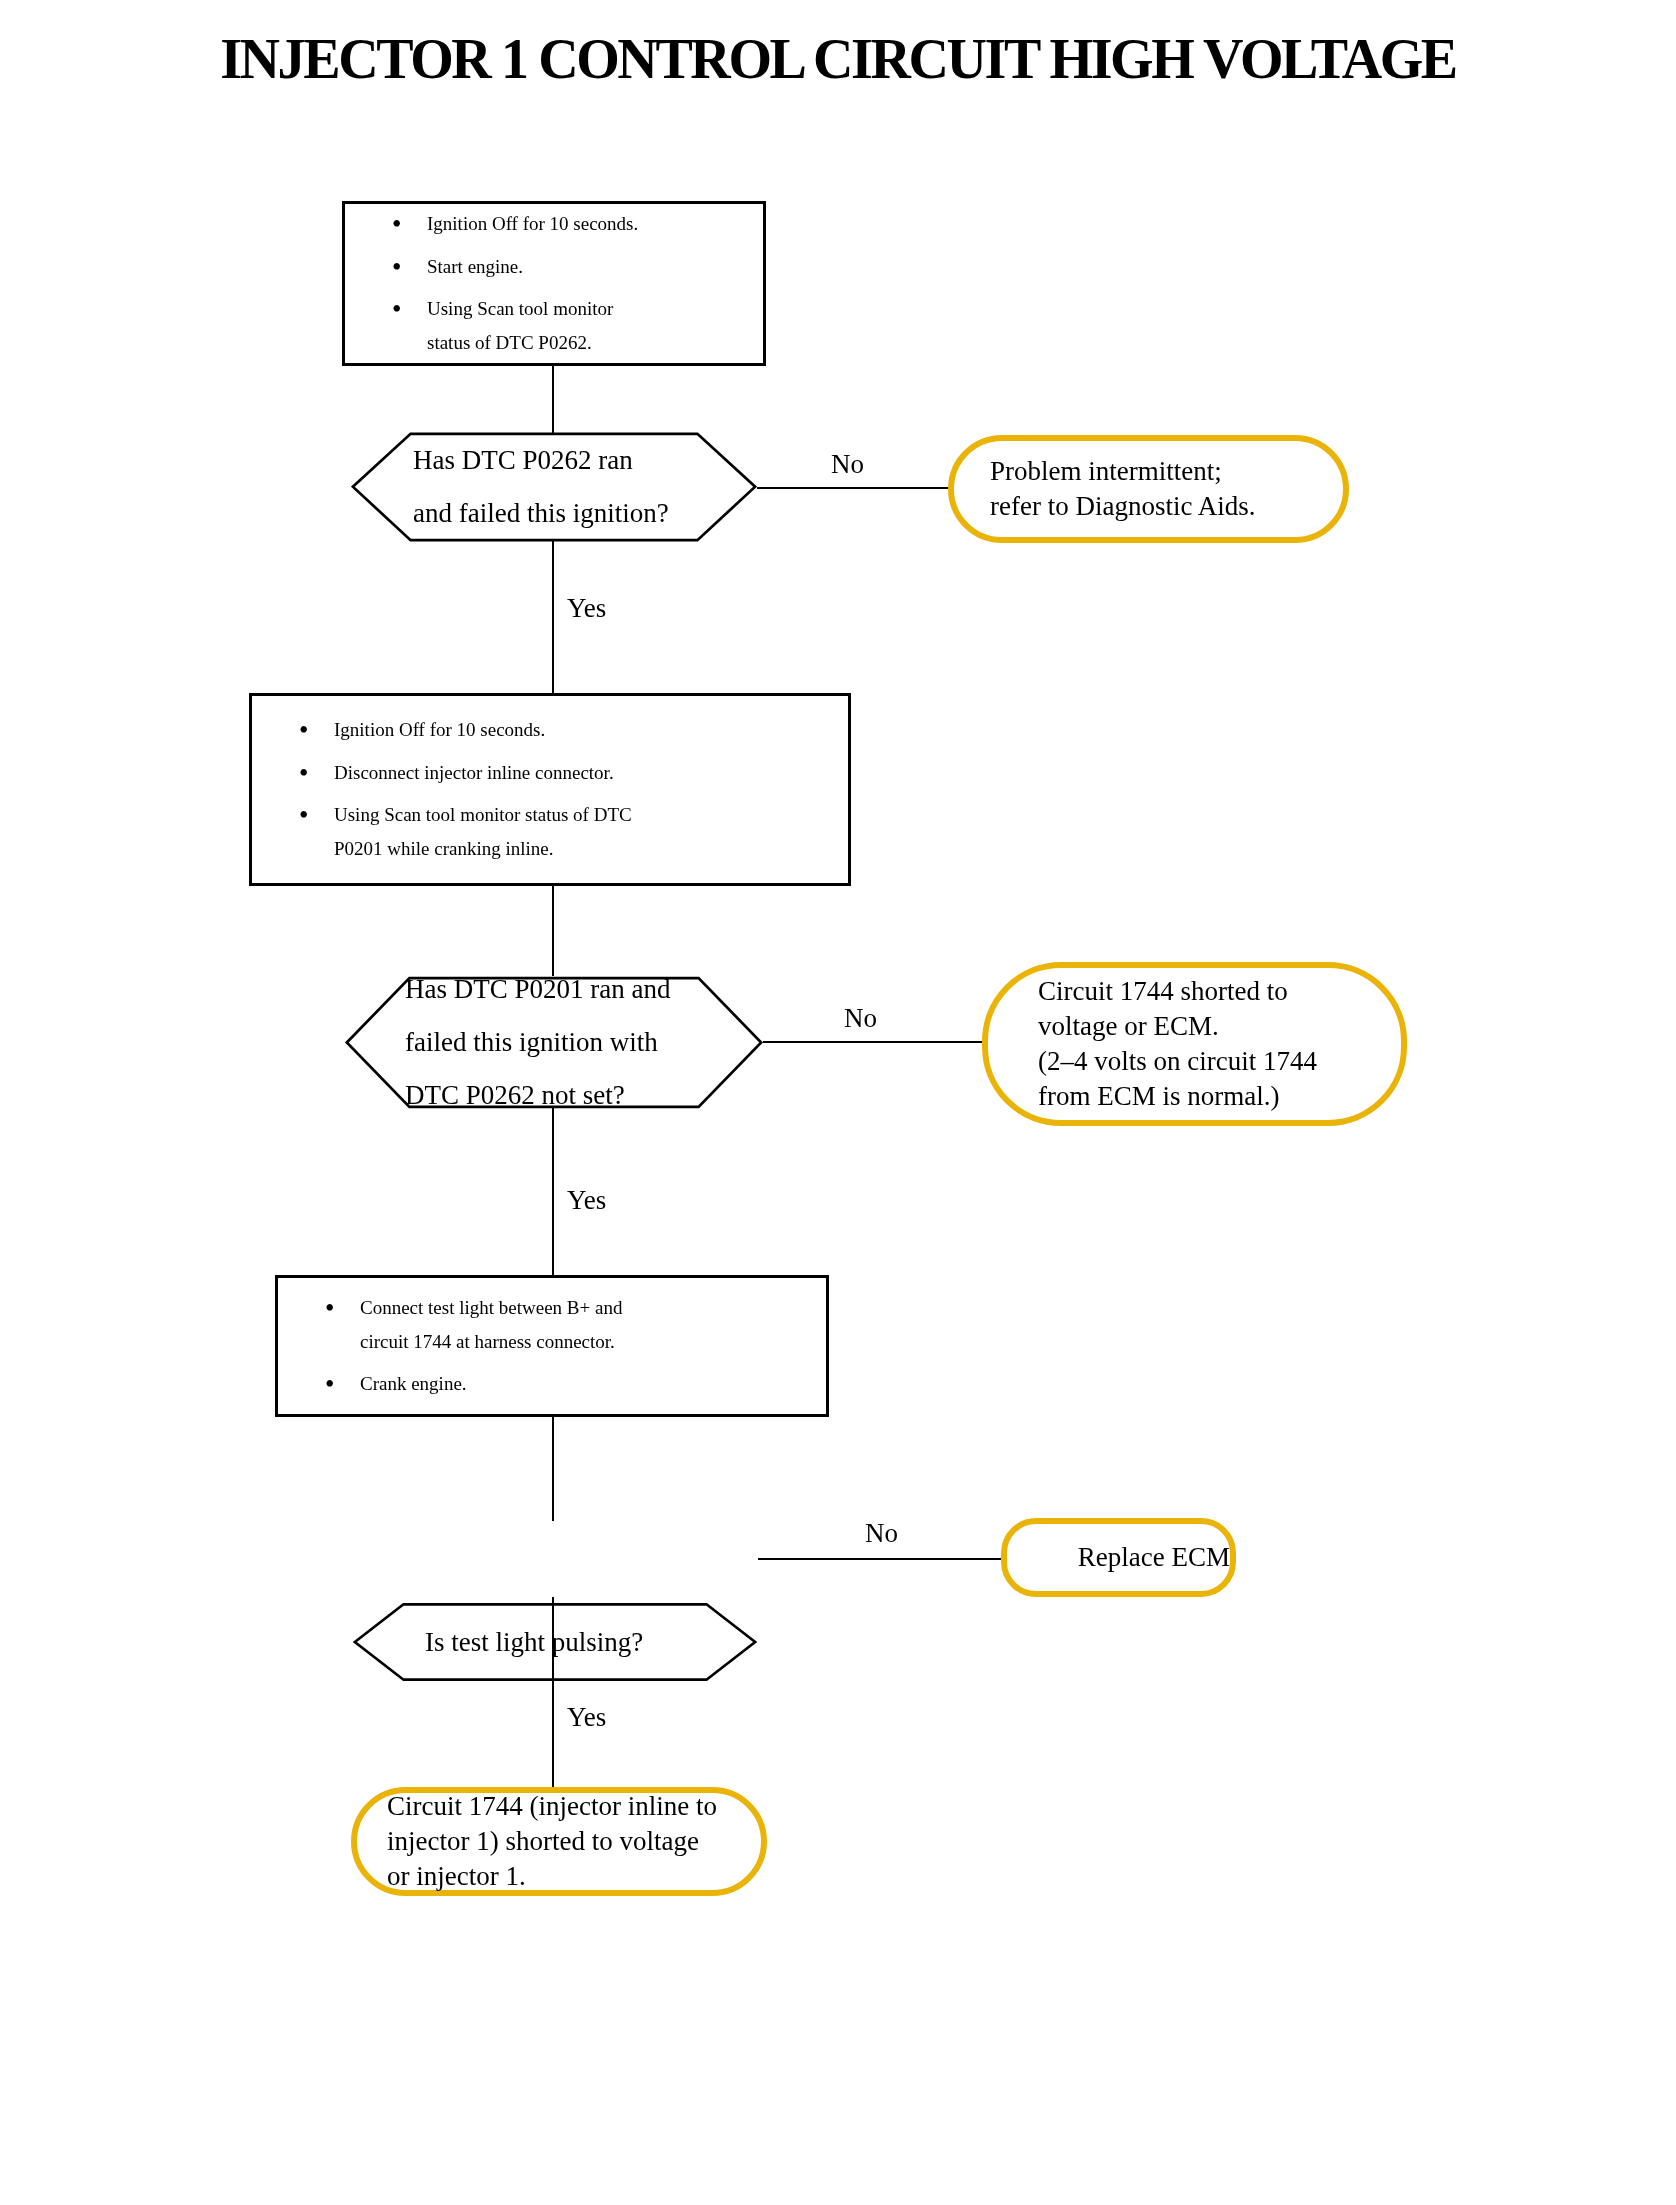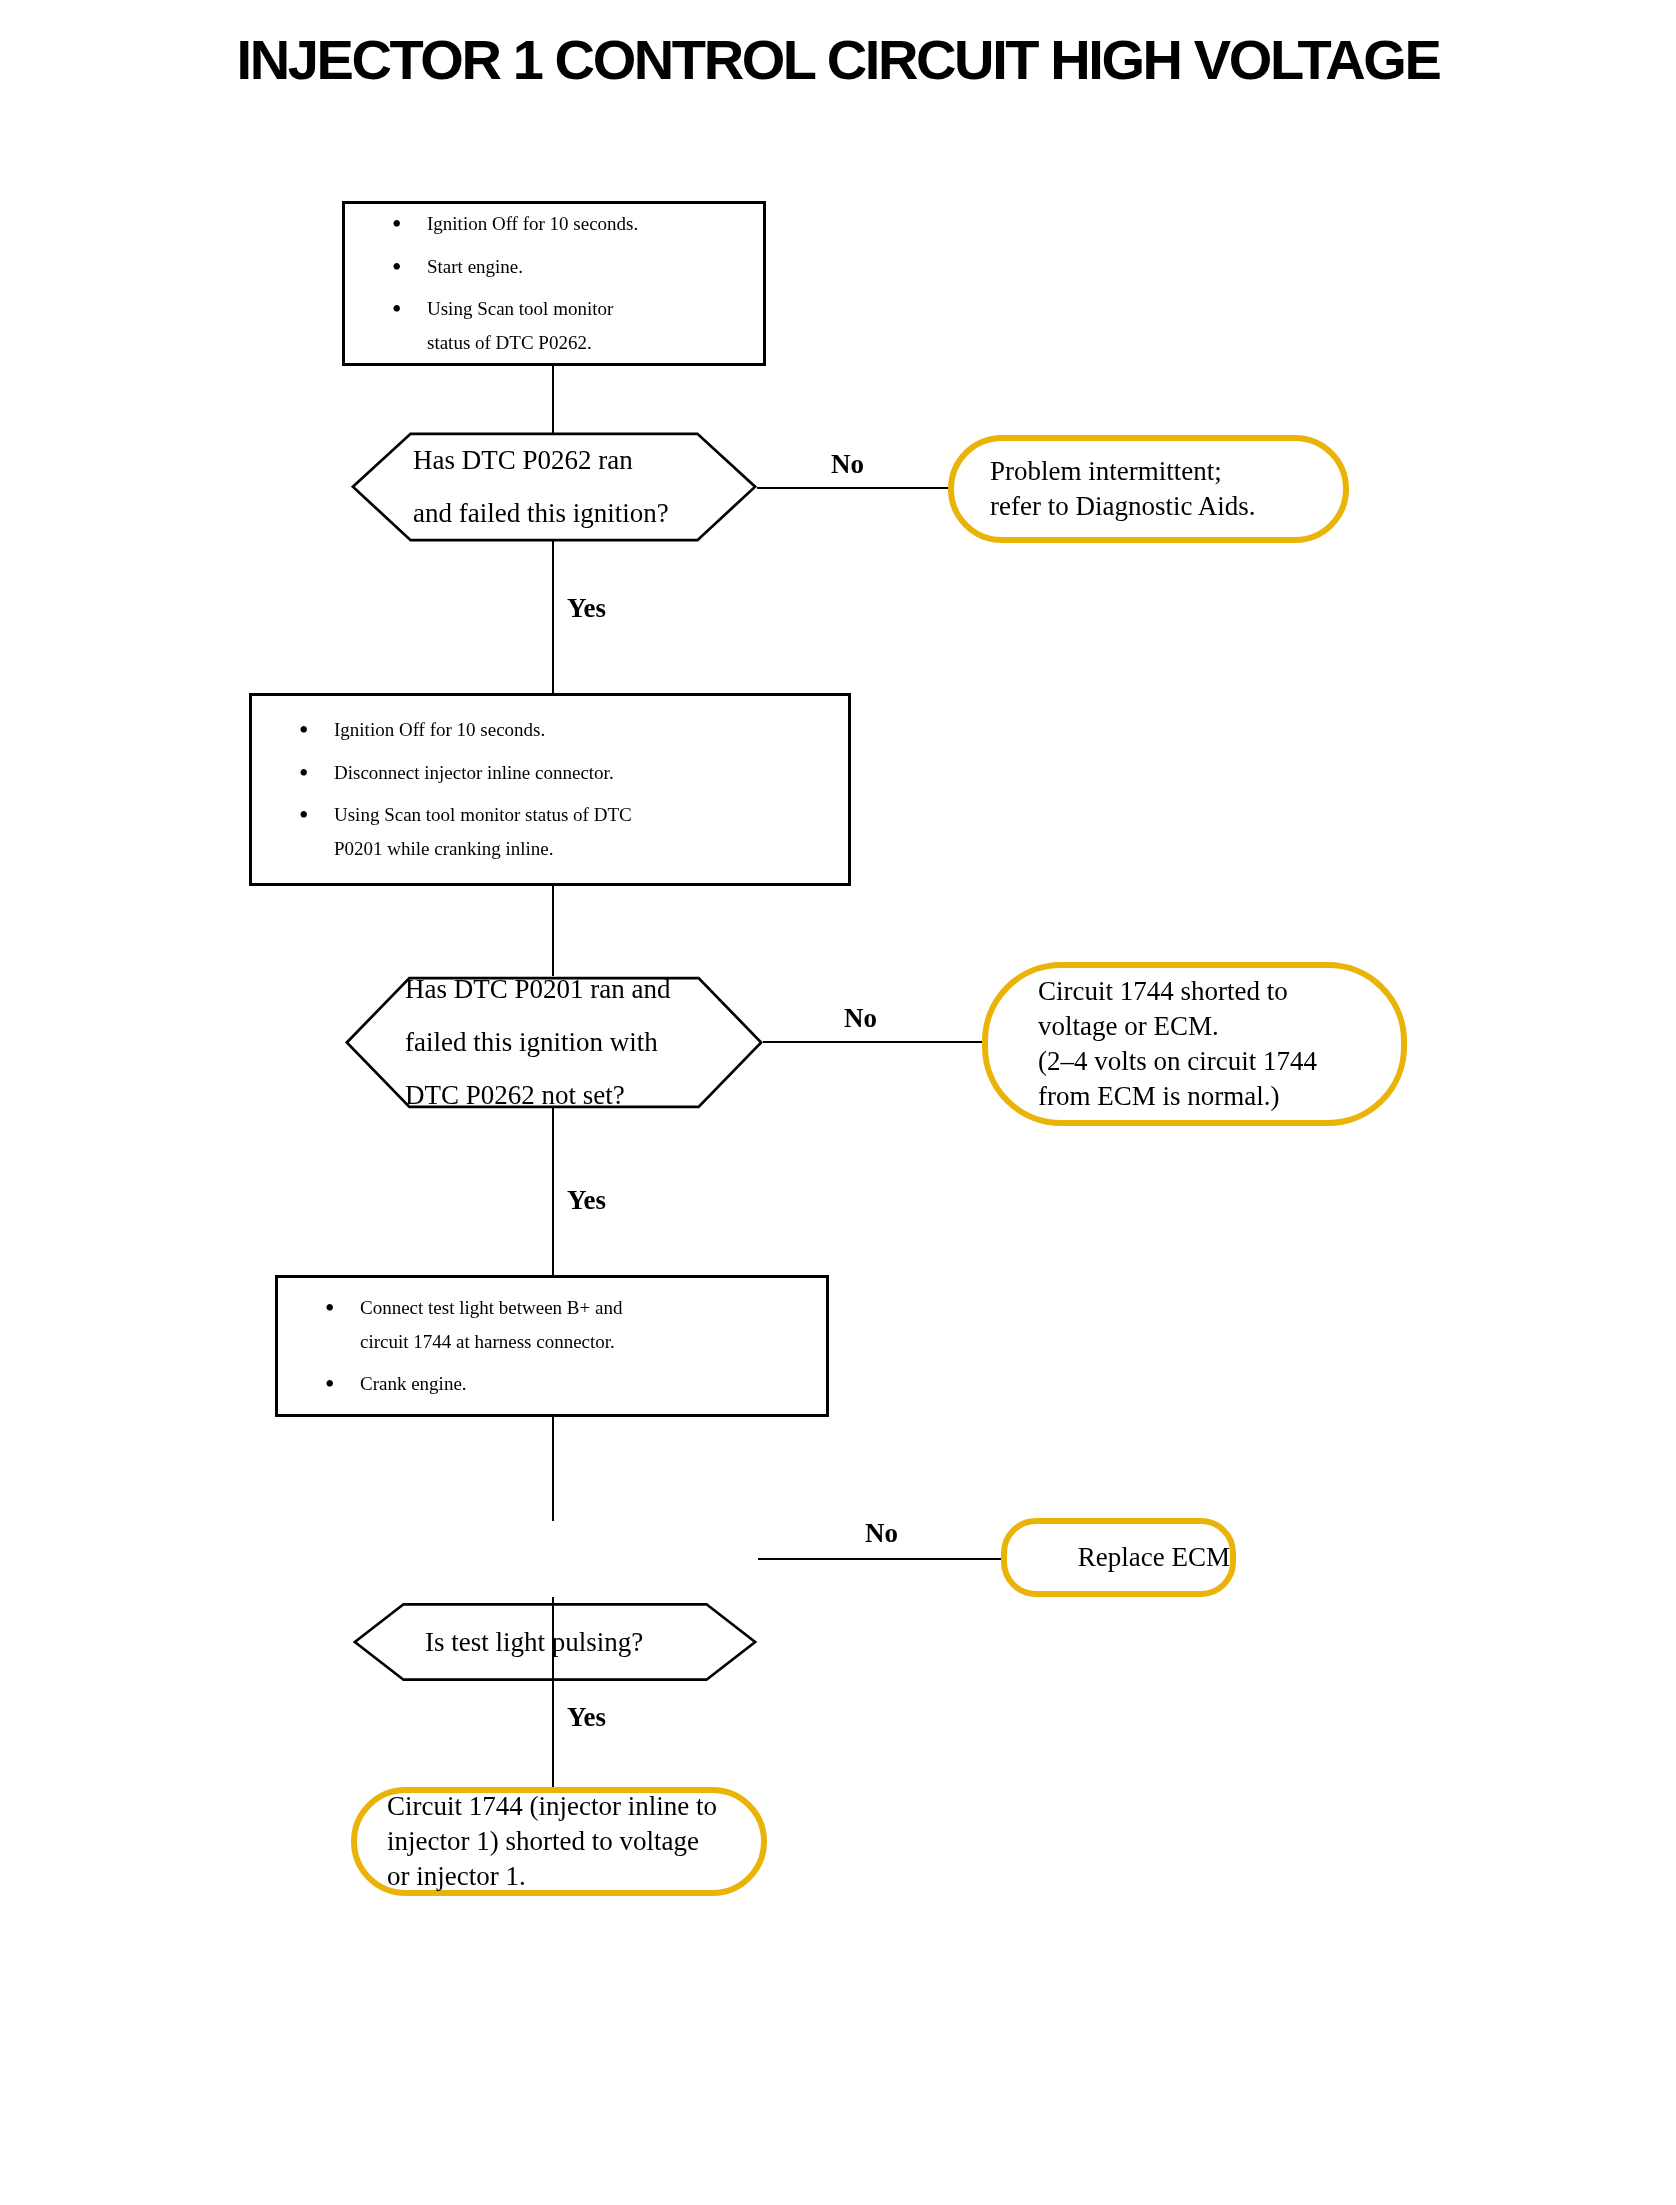--- a/index.html
+++ b/index.html
@@ -3,21 +3,21 @@
 <meta charset="utf-8">
 <style>
   html,body { margin:0; padding:0; background:#fff; }
   .page {
     position:relative; width:1676px; height:2205px; background:#ffffff;
     color:#000; font-family:"Liberation Serif","DejaVu Serif",serif;
     overflow:hidden;
   }
   .title {
     position:absolute; left:0; right:0; top:27px; text-align:center;
-    font-family:Liberation Sans, sans-serif;
+    font-family:Liberation Serif, serif;
     font-weight:700; font-size:56px; letter-spacing:-2.4px; white-space:nowrap;
   }
   .process {
     position:absolute; border:3px solid #000; background:#fff;
     box-sizing:border-box; display:flex; flex-direction:column; justify-content:center;
     padding-left:47px;
   }
   .bullet-row { display:flex; margin:4.3px 0; }
   .bullet-glyph { flex:0 0 35px; width:35px; font-size:27px; line-height:34px; }
   .bullet-lines { font-size:19px; line-height:34px; }
@@ -30,21 +30,21 @@
     font-size:27px; line-height:35px;gap:18px;
   }
   .terminal {
     position:absolute; background:#fff; border:6px solid #eab308; box-sizing:border-box;
     display:flex; flex-direction:column; justify-content:center;
     font-size:27px; line-height:35px;
   }
   .t-center { align-items:center; }
   .vline { position:absolute; width:2.4px; background:#000; }
   .hline { position:absolute; height:2.4px; background:#000; }
-  .edge-label { position:absolute; font-size:27px;font-weight:bold; }
+  .edge-label { position:absolute; font-size:27px; }
   .edge-label.no { width:73px; text-align:center; }
 </style>
 </head>
 <body>
 
 <div class="page">
 
   <div class="title">INJECTOR 1 CONTROL CIRCUIT HIGH VOLTAGE</div>
 
   <div class="process" style="left:342px; top:201px; width:424px; height:165px;">

